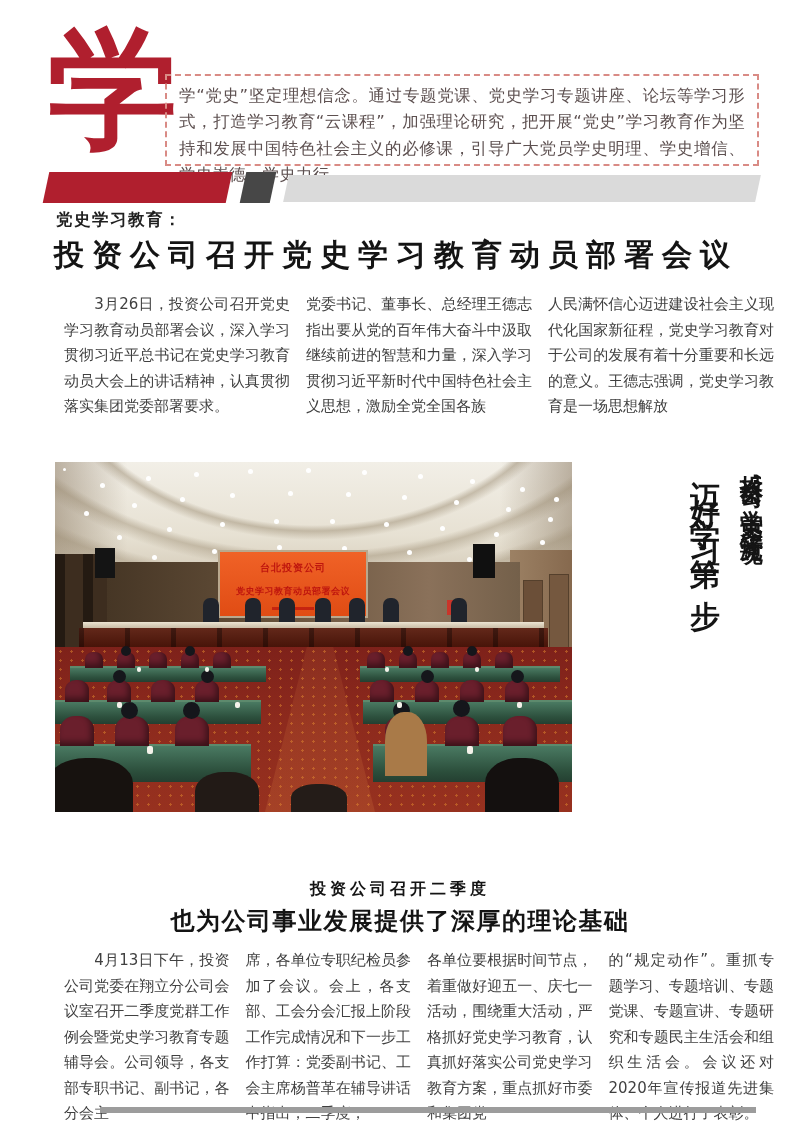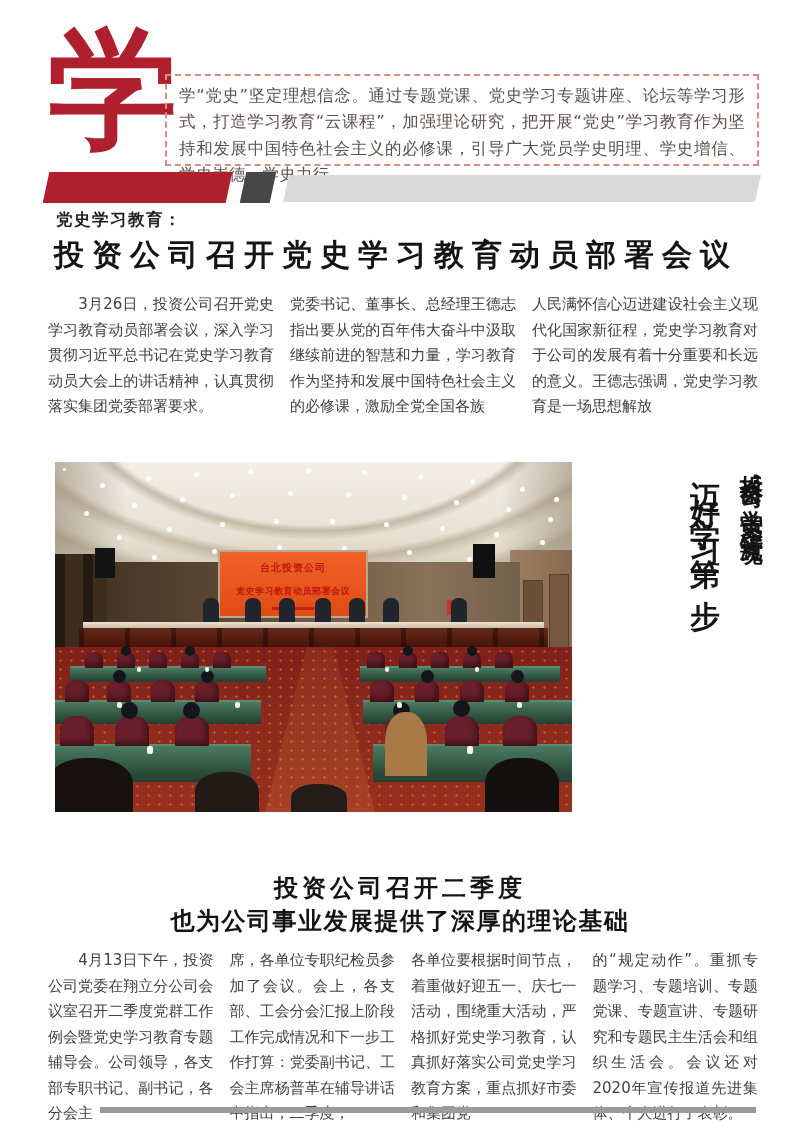--- a/index.html
+++ b/index.html
@@ -15,21 +15,21 @@
                letter-spacing:.2px;font-weight:500;}
   .bar{top:172px;height:31px;transform:skewX(-12deg);}
   .bar-red{left:46px;width:183px;background:#b01f2e;}
   .bar-dark{left:243px;width:30px;background:#474747;}
   .bar-light{left:286px;top:175px;width:472px;height:27px;background:#dadada;}
 
   
   .kicker{left:56px;top:209px;font-size:16.5px;font-weight:800;letter-spacing:1.5px;color:#1f1f1f;}
   .title1{left:54px;top:235px;width:712px;font-size:30px;font-weight:900;letter-spacing:8px;
           color:#141414;white-space:nowrap;}
-  .cols{left:48px;width:710px;display:flex;gap:16px;}
+  .cols{left:64px;width:710px;display:flex;gap:16px;}
   .cols1{top:292px;}
   .cols p{flex:1;margin:0;font-size:15px;line-height:25.5px;text-align:justify;color:#404040;}
 
   
   .photo{left:55px;top:462px;width:517px;height:350px;overflow:hidden;background:#fde047;}
   .photo *{position:absolute;}
   .ph-ceiling{left:0;top:0;width:517px;height:122px;
     background:
       radial-gradient(ellipse 420px 300px at 50% -120px, rgba(0,0,0,0) 61%, rgba(148,132,105,.45) 63%, rgba(0,0,0,0) 66%),
       radial-gradient(ellipse 560px 380px at 50% -150px, rgba(0,0,0,0) 63%, rgba(148,132,105,.40) 65%, rgba(0,0,0,0) 68%),
@@ -88,21 +88,21 @@
 
   
   .side-par{left:587px;top:464px;width:94px;font-size:14px;line-height:27.6px;
             color:#404040;text-align:justify;}
   .vert{left:684px;top:456px;height:360px;writing-mode:vertical-rl;text-orientation:mixed;color:#141414;}
   .vert .sub{font-size:23px;font-weight:800;letter-spacing:4px;margin-left:12px;}
   .vert .main{font-size:30px;font-weight:900;letter-spacing:20px;}
 
   
   .title2{left:0;top:872px;width:800px;text-align:center;color:#141414;font-weight:900;}
-  .title2 .t2l1{font-size:24px;letter-spacing:4px;line-height:33px;}
+  .title2 .t2l1{font-size:16px;letter-spacing:4px;line-height:33px;}
   .title2 .t2l2{font-size:24px;letter-spacing:1.5px;line-height:33px;}
   .cols2{top:948px;}
   .bottom-rule{left:100px;top:1107px;width:656px;height:6px;background:#9c9c9c;}
 </style>
 </head>
 <body>
 
 <div class="page">
 
   <div class="abs big-char">学</div>
@@ -110,21 +110,21 @@
     <p>学“党史”坚定理想信念。通过专题党课、党史学习专题讲座、论坛等学习形式，打造学习教育“云课程”，加强理论研究，把开展“党史”学习教育作为坚持和发展中国特色社会主义的必修课，引导广大党员学史明理、学史增信、学史崇德、学史力行。</p>
   </div>
   <div class="abs bar bar-red"></div>
   <div class="abs bar bar-dark"></div>
   <div class="abs bar bar-light"></div>
 
   <div class="abs kicker">党史学习教育：</div>
   <div class="abs title1">投资公司召开党史学习教育动员部署会议</div>
   <div class="abs cols cols1">
     <p>　　3月26日，投资公司召开党史学习教育动员部署会议，深入学习贯彻习近平总书记在党史学习教育动员大会上的讲话精神，认真贯彻落实集团党委部署要求。</p>
-    <p>党委书记、董事长、总经理王德志指出要从党的百年伟大奋斗中汲取继续前进的智慧和力量，学习教育作为坚持和发展中国特色社会主义的必修课，激励全党全国各族</p>
+    <p>党委书记、董事长、总经理王德志指出要从党的百年伟大奋斗中汲取继续前进的智慧和力量，深入学习贯彻习近平新时代中国特色社会主义思想，激励全党全国各族</p>
     <p>人民满怀信心迈进建设社会主义现代化国家新征程，党史学习教育对于公司的发展有着十分重要和长远的意义。王德志强调，党史学习教育是一场思想解放</p>
   </div>
 
   <div class="abs photo">
     <div class="ph-ceiling"></div>
     <div class="ph-lights"></div>
     <div class="ph-leftwall"></div>
     <div class="ph-rightwall"></div>
     <div class="ph-door1"></div>
     <div class="ph-door2"></div>

